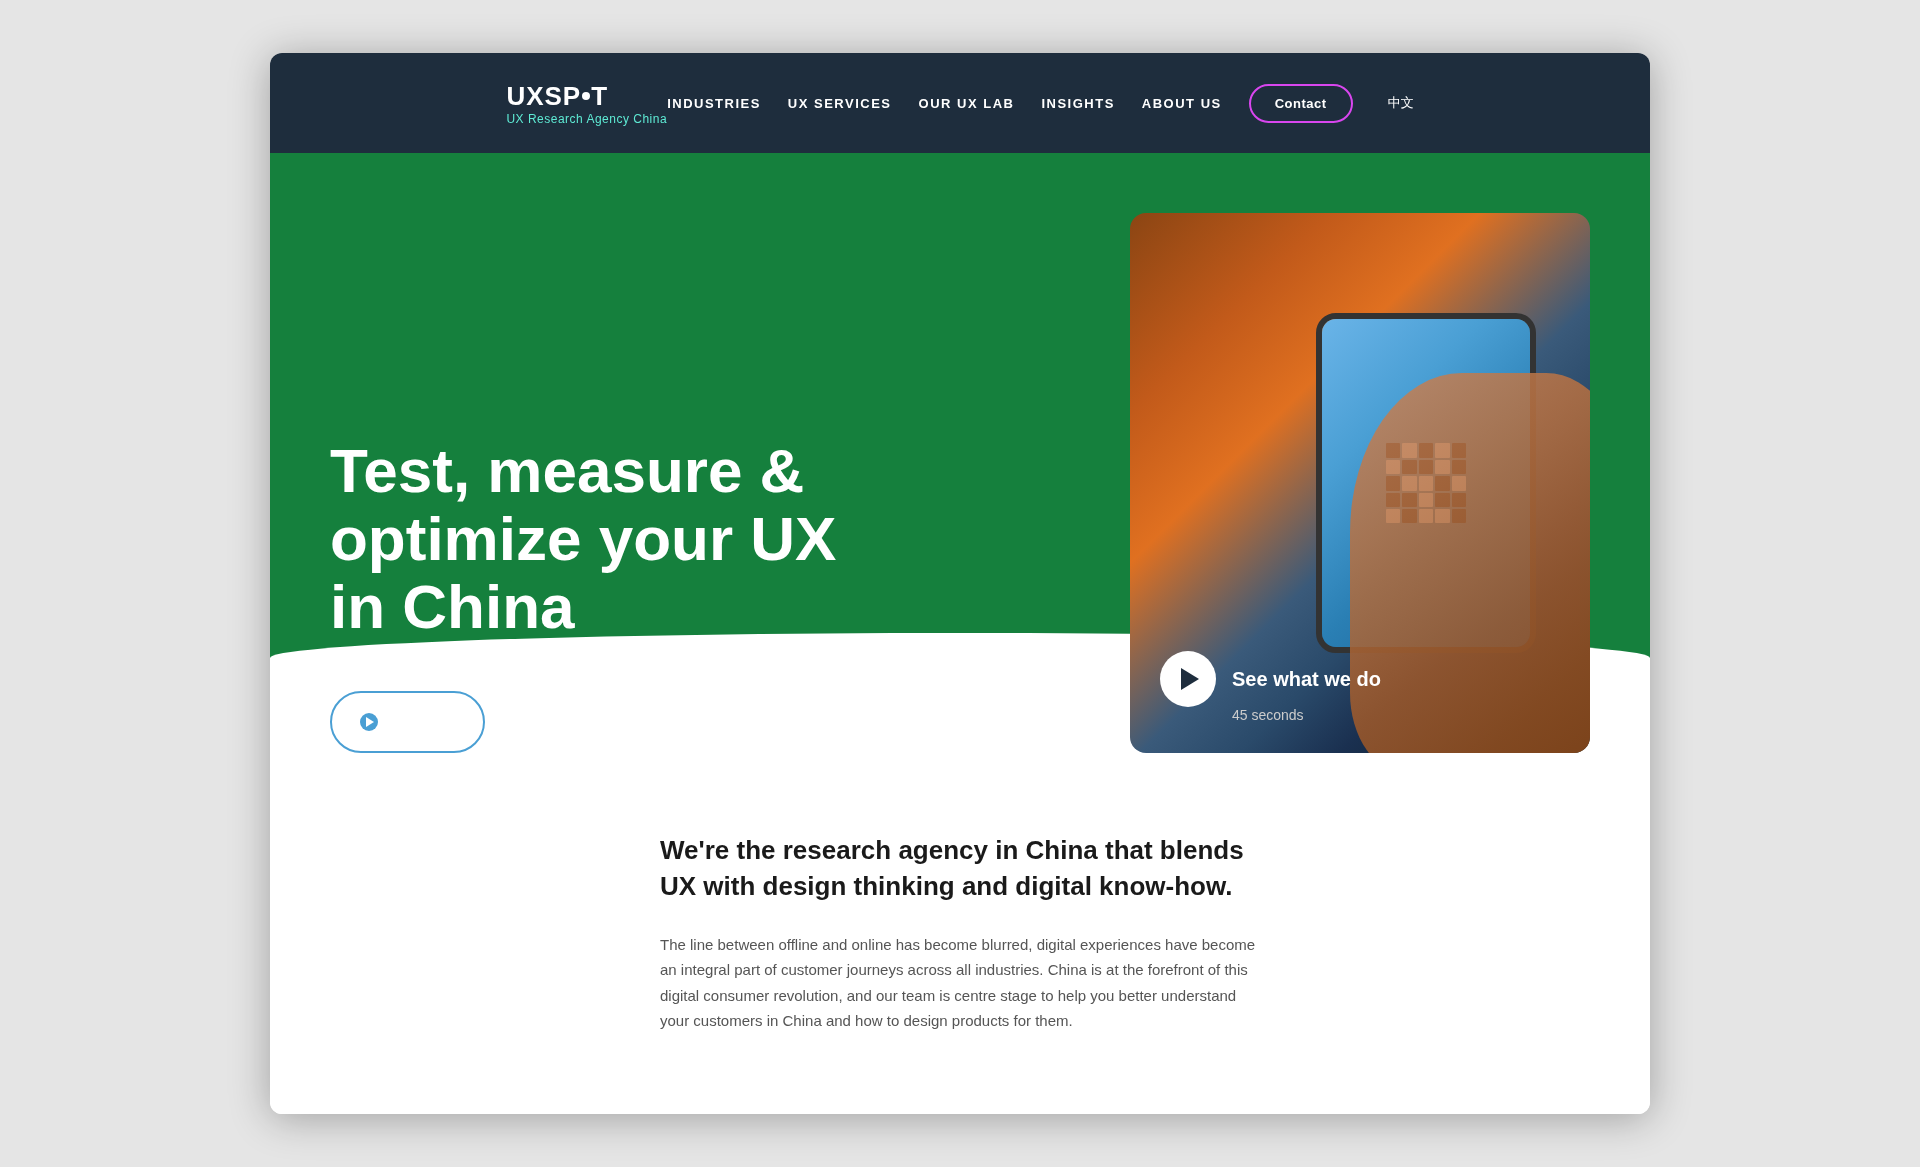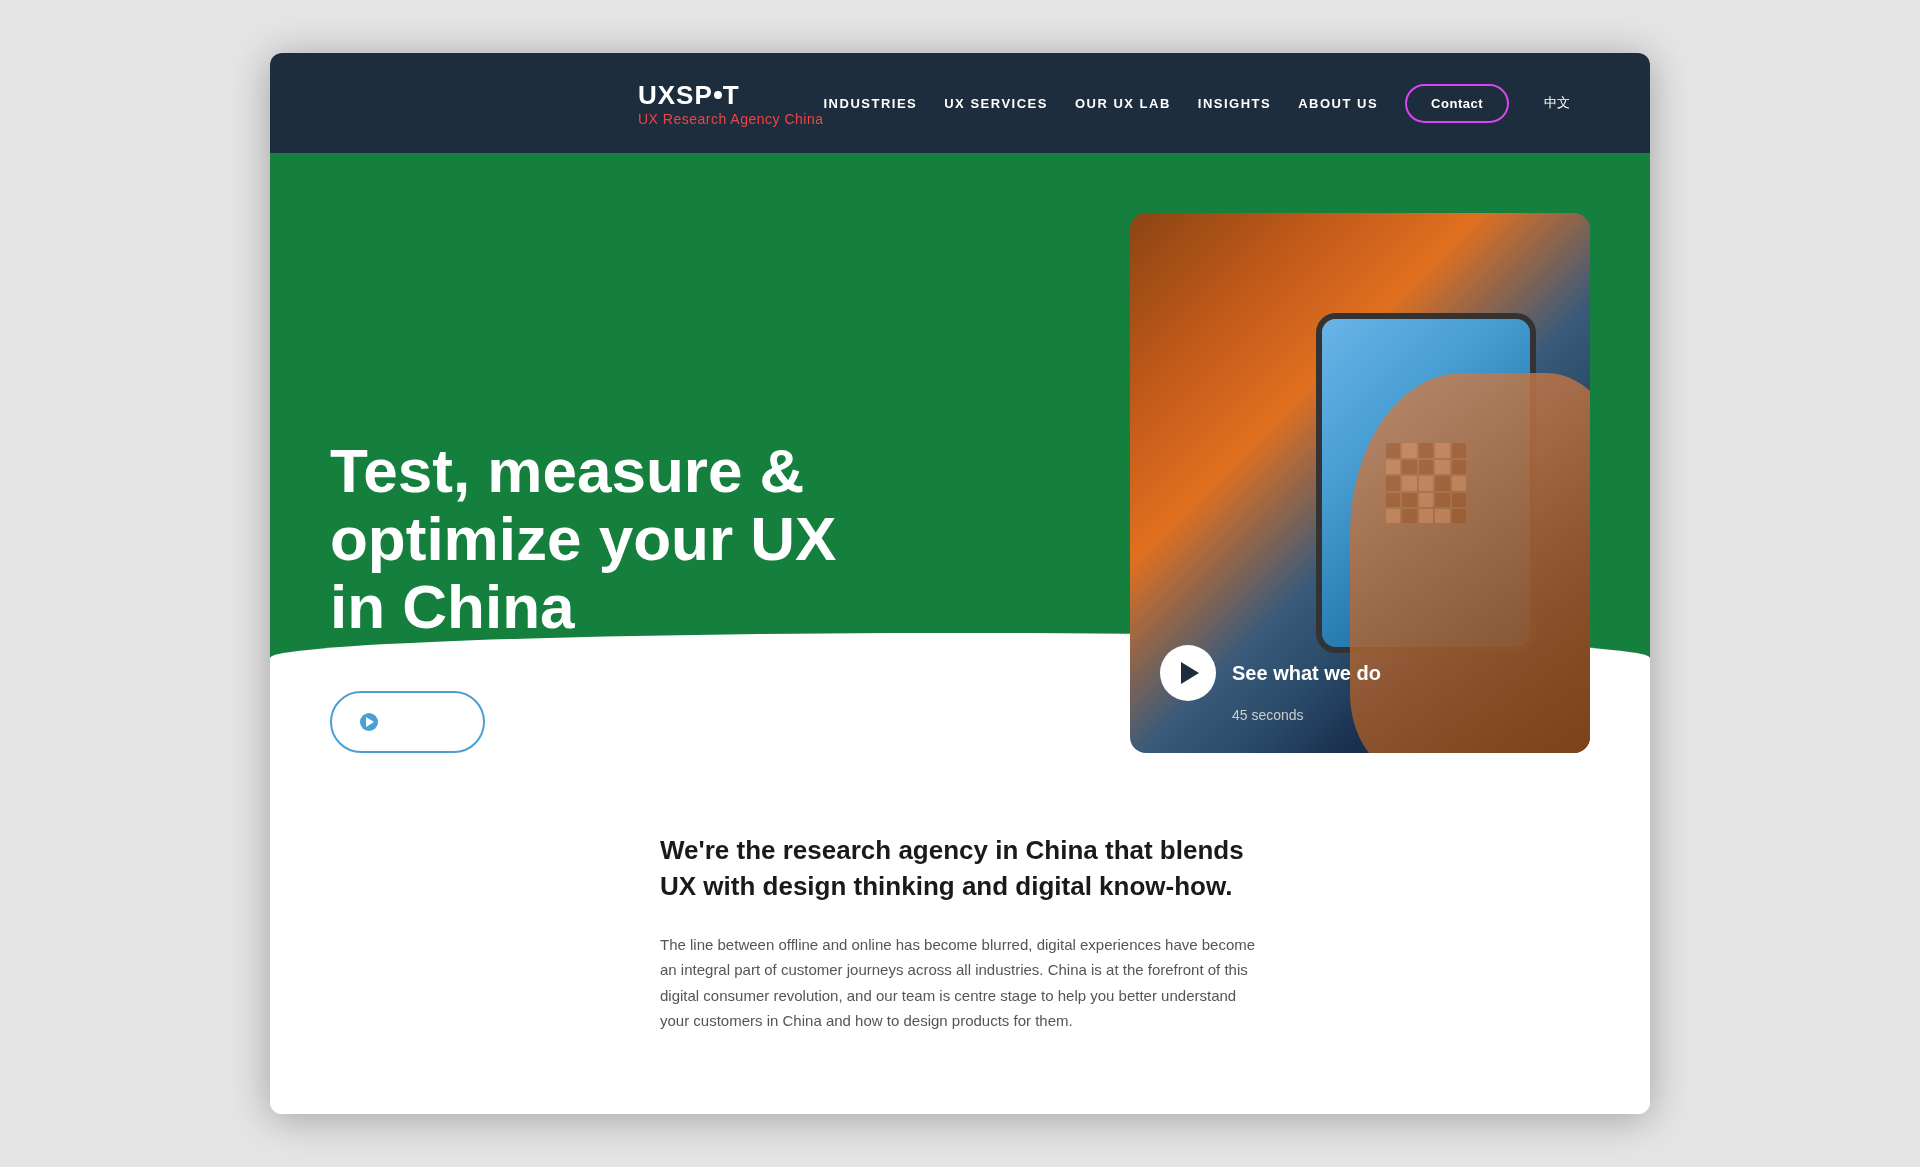--- a/index.html
+++ b/index.html
@@ -25,22 +25,22 @@
       border-radius: 12px;
       overflow: hidden;
       box-shadow: 0 4px 40px rgba(0,0,0,0.3);
     }
 
     
     .navbar {
       background: #1e2d3d;
       display: flex;
       align-items: center;
-      justify-content: flex-end;
-      padding: 0 80px;
+      justify-content: center;
+      padding: 0 48px;
       height: 100px;
     }
 
     .logo-area {
       display: flex;
       flex-direction: column;
     }
 
     .logo-text {
       color: #fff;
@@ -55,22 +55,22 @@
       height: 8px;
       background: #fff;
       border-radius: 50%;
       margin: 0 1px;
       vertical-align: middle;
       position: relative;
       top: -2px;
     }
 
     .logo-subtitle {
-      color: #ef4444;
-      font-size: 14px;
+      color: #5eead4;
+      font-size: 12px;
       margin-top: 0;
       letter-spacing: 0.5px;
     }
 
     .nav-links {
       display: flex;
       align-items: center;
       gap: 27px;
     }
 
@@ -252,21 +252,20 @@
       z-index: 2;
       opacity: 0.85;
     }
 
     
     .video-controls {
       position: relative;
       z-index: 5;
       display: flex;
       flex-direction: column;
-      gap: 6px;
     }
 
     .video-controls-row {
       display: flex;
       align-items: center;
       gap: 16px;
     }
 
     .play-btn-large {
       width: 56px;

